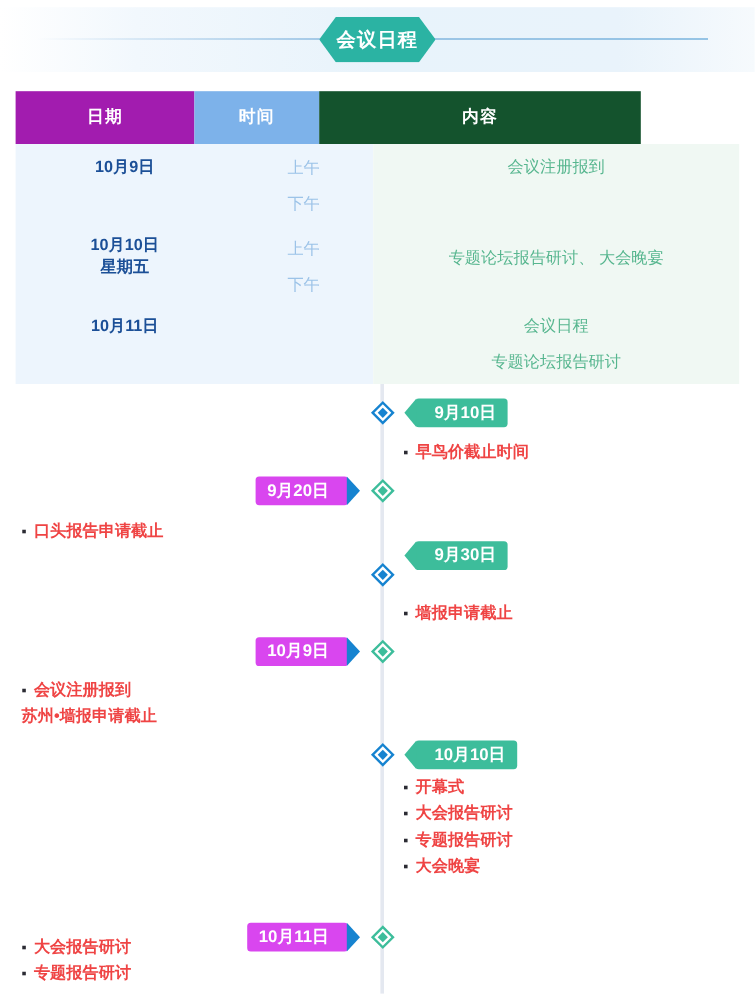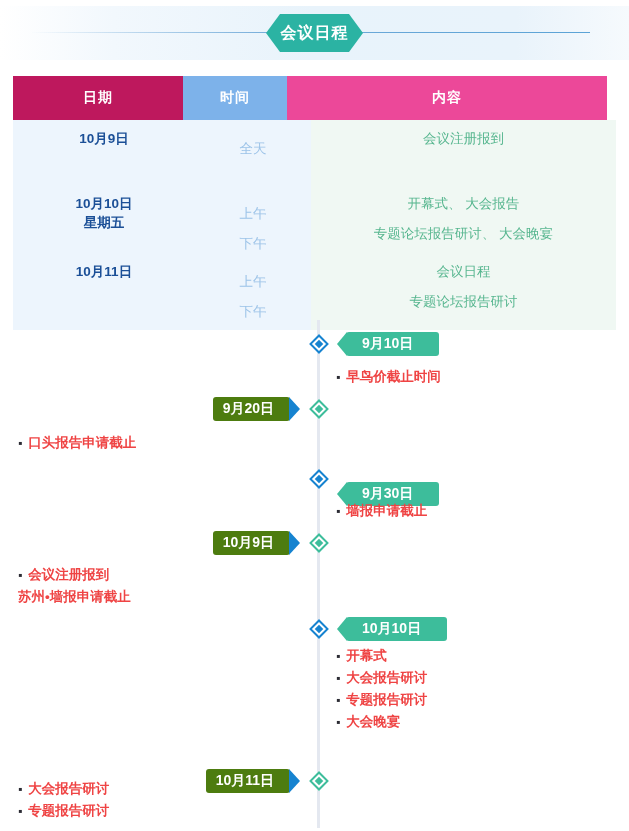--- a/index.html
+++ b/index.html
@@ -67,23 +67,23 @@
   }
   .sched-head > div {
     display: flex;
     align-items: center;
     justify-content: center;
     color: #fff;
     font-size: 14px;
     font-weight: bold;
     letter-spacing: 1px;
   }
-  .col-date  { width: 170px; background: #be185d; }
+  .col-date  { width: 149px; background: #a21caf; }
   .col-time  { width: 104px; background: #7db2ea; }
-  .col-cont  { width: 320px; background: #ec4899; }
+  .col-cont  { width: 268px; background: #14532d; }
 
   .sched-body {
     display: flex;
   }
   .body-left {
     width: 298px;
     background: #edf5fd;
     display: flex;
   }
   .body-right {
@@ -168,33 +168,33 @@
     display: flex;
     align-items: center;
     color: #ffffff;
     font-size: 14px;
     font-weight: bold;
     white-space: nowrap;
   }
   .tag-right {  
     background: #3dbd9b;
     border-radius: 3px;
-    padding: 0 26px 0 16px;
+    padding: 0 10px 0 16px;
   }
   .tag-right::before {
     content: "";
     position: absolute;
     left: -9px; top: 0;
     width: 0; height: 0;
     border-top: 12px solid transparent;
     border-bottom: 12px solid transparent;
     border-right: 10px solid #3dbd9b;
   }
   .tag-left {  
-    background: #4d7c0f;
+    background: #d946ef;
     border-radius: 3px;
     padding: 0 16px 0 10px;
   }
   .tag-left::after {
     content: "";
     position: absolute;
     right: -10px; top: 0;
     width: 0; height: 0;
     border-top: 12px solid transparent;
     border-bottom: 12px solid transparent;
@@ -259,43 +259,39 @@
         <div class="date-cell r2 pad-top2">
           <div>10月10日</div>
           <div>星期五</div>
         </div>
         <div class="date-cell r3 pad-top2">
           <div>10月11日</div>
         </div>
       </div>
 
       <div class="times-col">
-        <div class="time-cell r1" style="padding-top:19px;">
-          <div>全天</div>
-        </div>
         <div class="time-cell r2" style="padding-top:10px;">
           <div>上午</div>
           <div style="height:11px;"></div>
           <div>下午</div>
         </div>
         <div class="time-cell r3" style="padding-top:10px;">
           <div>上午</div>
           <div style="height:11px;"></div>
           <div>下午</div>
         </div>
       </div>
 
     </div>
 
     <div class="body-right">
       <div class="cont-cell r1 pad-top">
         <div>会议注册报到</div>
       </div>
       <div class="cont-cell r2" style="padding-top:10px;">
-        <div>开幕式、 大会报告</div>
         <div style="height:11px;"></div>
         <div>专题论坛报告研讨、 大会晚宴</div>
       </div>
       <div class="cont-cell r3" style="padding-top:10px;">
         <div>会议日程</div>
         <div style="height:11px;"></div>
         <div>专题论坛报告研讨</div>
       </div>
     </div>
 
@@ -322,21 +318,21 @@
       <div class="tag tag-left" style="top: 97px; right: 339px;">
         <span>9月20日</span>
       </div>
       <div class="tl-text" style="top: 132px; left: 18px; text-align: left;">
         <span class="li bulleted">口头报告申请截止</span>
       </div>
       <div class="tl-node node-blue" style="left: 308px; top: 168px;">
         <span class="outer"></span>
         <span class="inner"></span>
       </div>
-      <div class="tag tag-right" style="top: 182px; left: 346px;">
+      <div class="tag tag-right" style="top: 151px; left: 346px;">
         <span>9月30日</span>
       </div>
       <div class="tl-text" style="top: 200px; left: 336px; text-align: left;">
         <span class="li bulleted">墙报申请截止</span>
       </div>
       <div class="tl-node node-teal" style="left: 308px; top: 232px;">
         <span class="outer"></span>
         <span class="inner"></span>
       </div>
       <div class="tag tag-left" style="top: 231px; right: 339px;">

